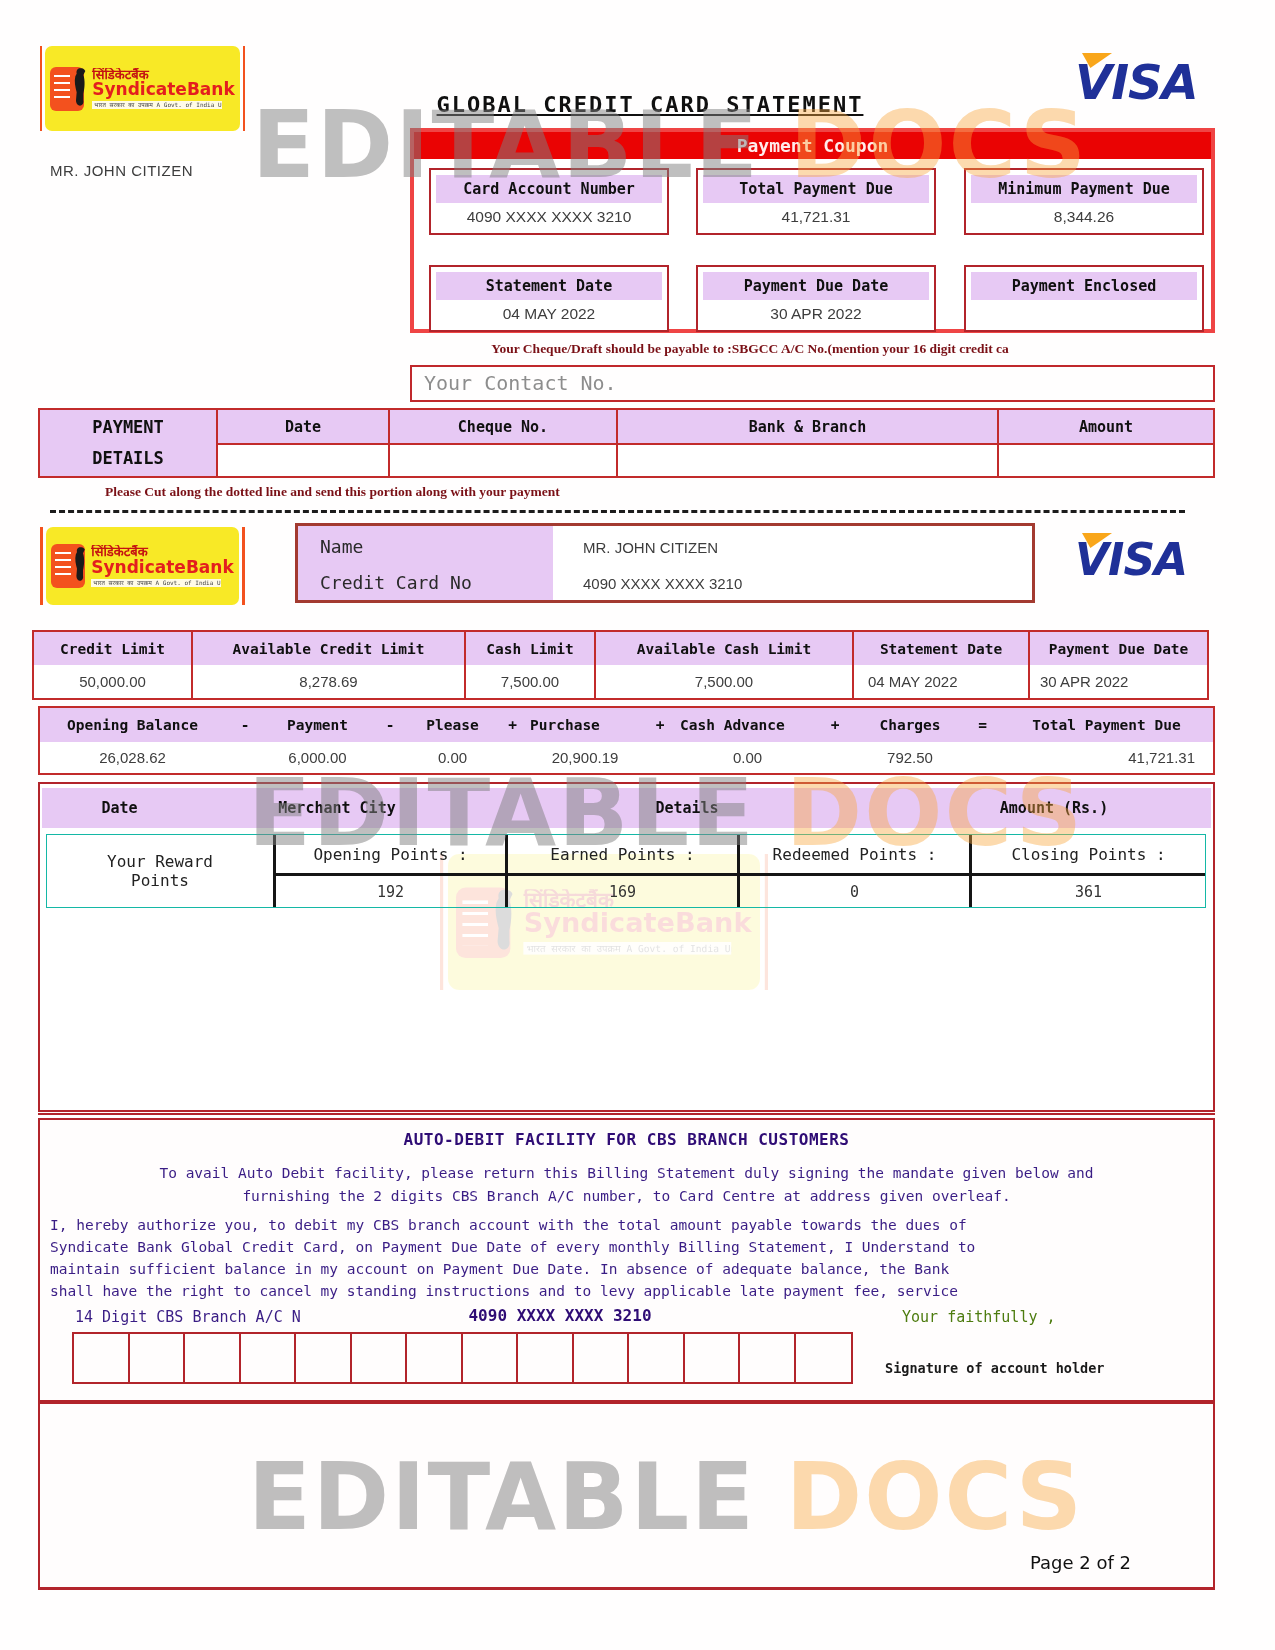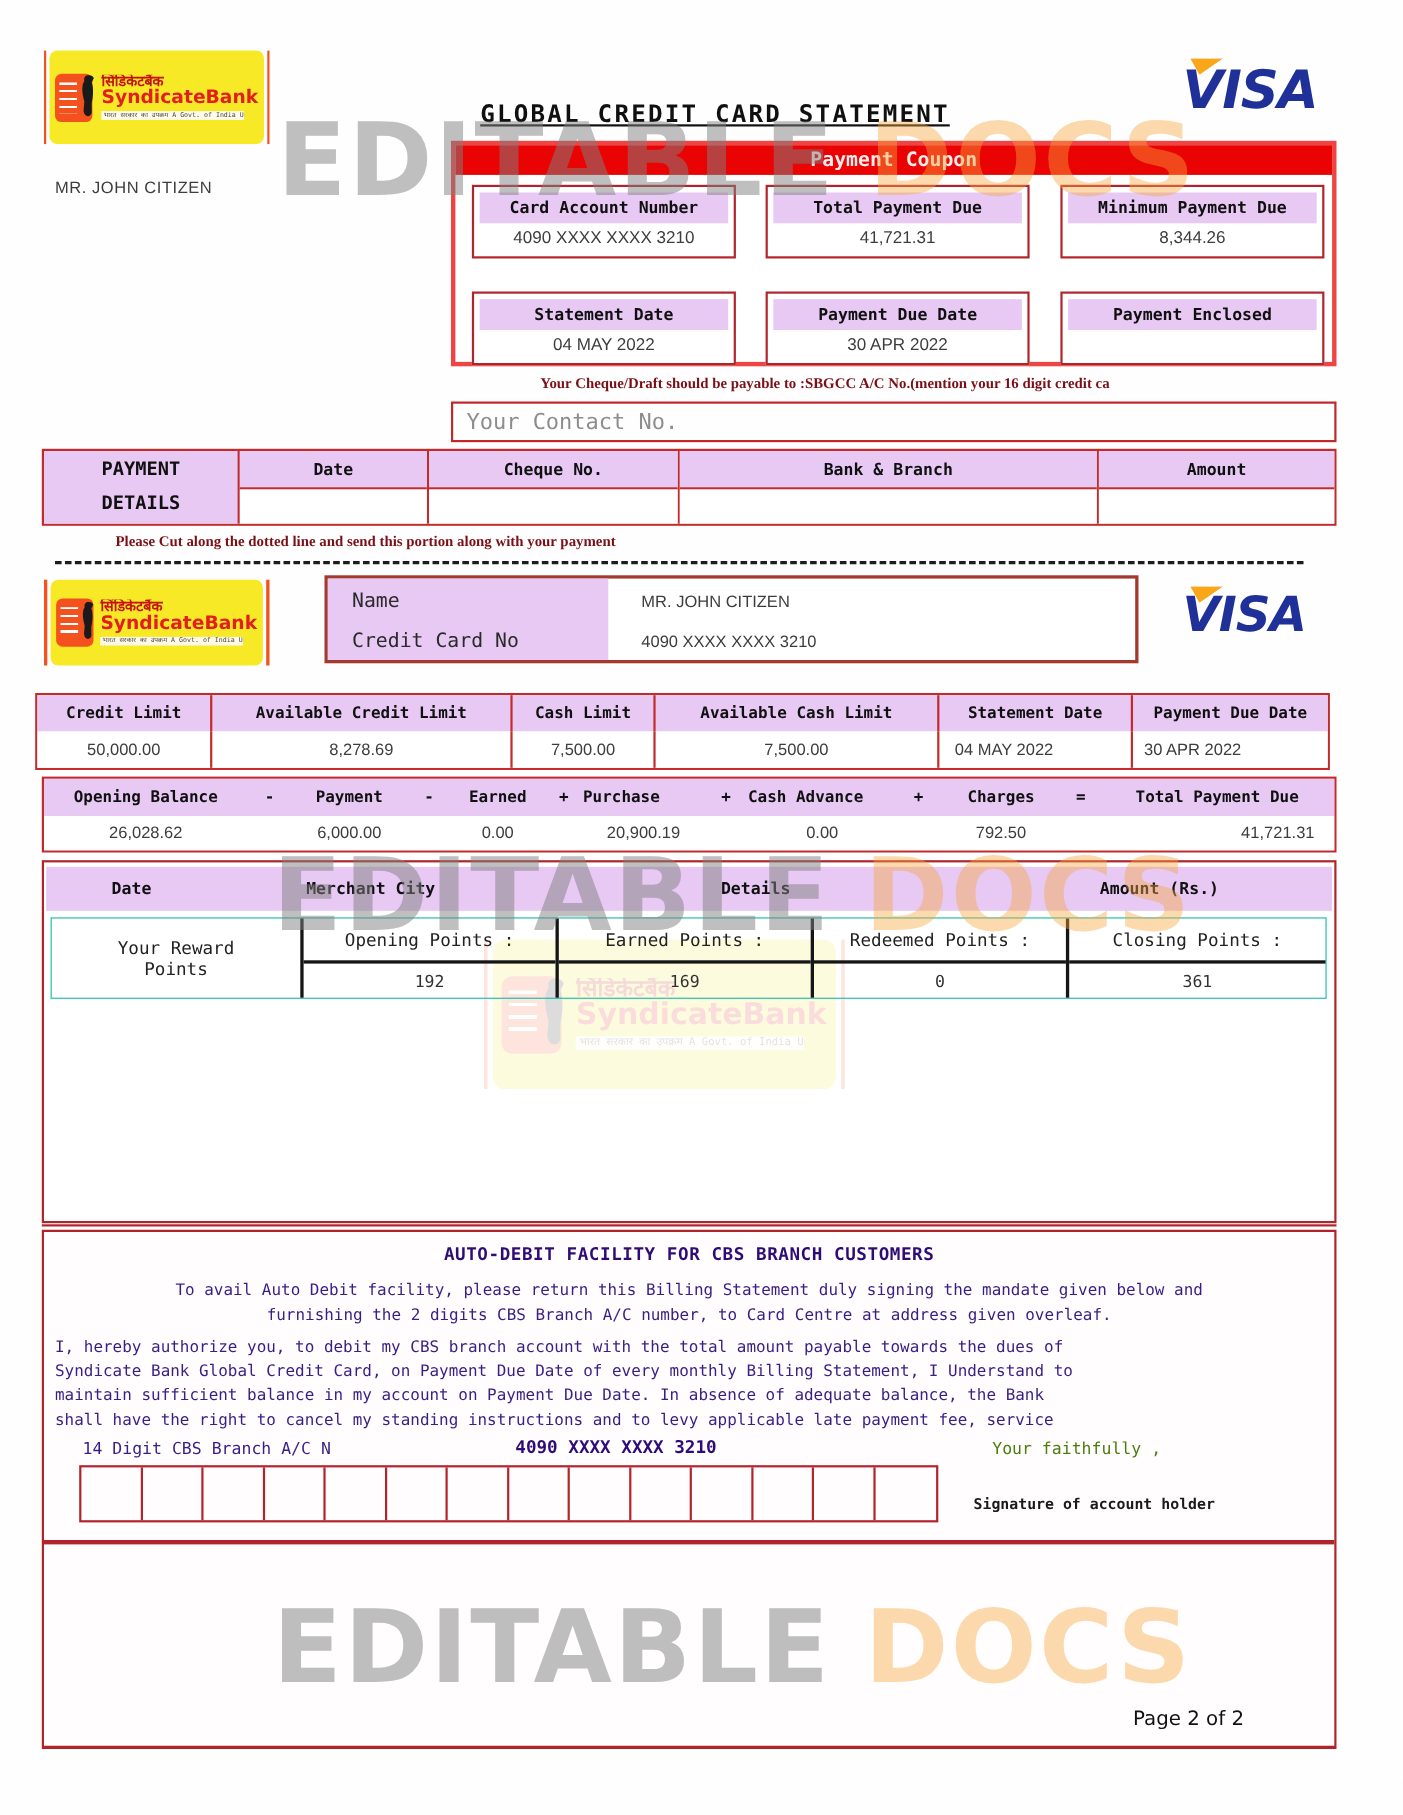--- a/index.html
+++ b/index.html
@@ -215,21 +215,21 @@
       <div class="sv" style="flex:1; font-size:15px; display:flex; align-items:center; padding-left:10px;">30 APR 2022</div>
     </div>
   </div>
 
   <div class="abs" style="left:38px; top:706px; width:1177px; border:2px solid #c22b2b;">
     <div class="frow lavbg" style="height:34px; line-height:34px;">
       <span class="mb" style="width:185px; text-align:center; font-size:14.5px;">Opening Balance</span>
       <span class="mb" style="width:40px;  text-align:center; font-size:14.5px;">-</span>
       <span class="mb" style="width:105px; text-align:center; font-size:14.5px;">Payment</span>
       <span class="mb" style="width:40px;  text-align:center; font-size:14.5px;">-</span>
-      <span class="mb" style="width:85px;  text-align:center; font-size:14.5px;">Earned</span>
+      <span class="mb" style="width:85px;  text-align:center; font-size:14.5px;">Please</span>
       <span class="mb" style="width:35px;  text-align:center; font-size:14.5px;">+</span>
       <span class="mb" style="width:110px; text-align:left; font-size:14.5px;">Purchase</span>
       <span class="mb" style="width:40px;  text-align:center; font-size:14.5px;">+</span>
       <span class="mb" style="width:135px; font-size:14.5px;">Cash Advance</span>
       <span class="mb" style="width:40px;  text-align:center; font-size:14.5px;">+</span>
       <span class="mb" style="width:110px; text-align:center; font-size:14.5px;">Charges</span>
       <span class="mb" style="width:35px;  text-align:center; font-size:14.5px;">=</span>
       <span class="mb" style="flex:1; text-align:center; font-size:14.5px;">Total Payment Due</span>
     </div>
     <div class="frow" style="height:31px; line-height:31px; background:#fff;">

